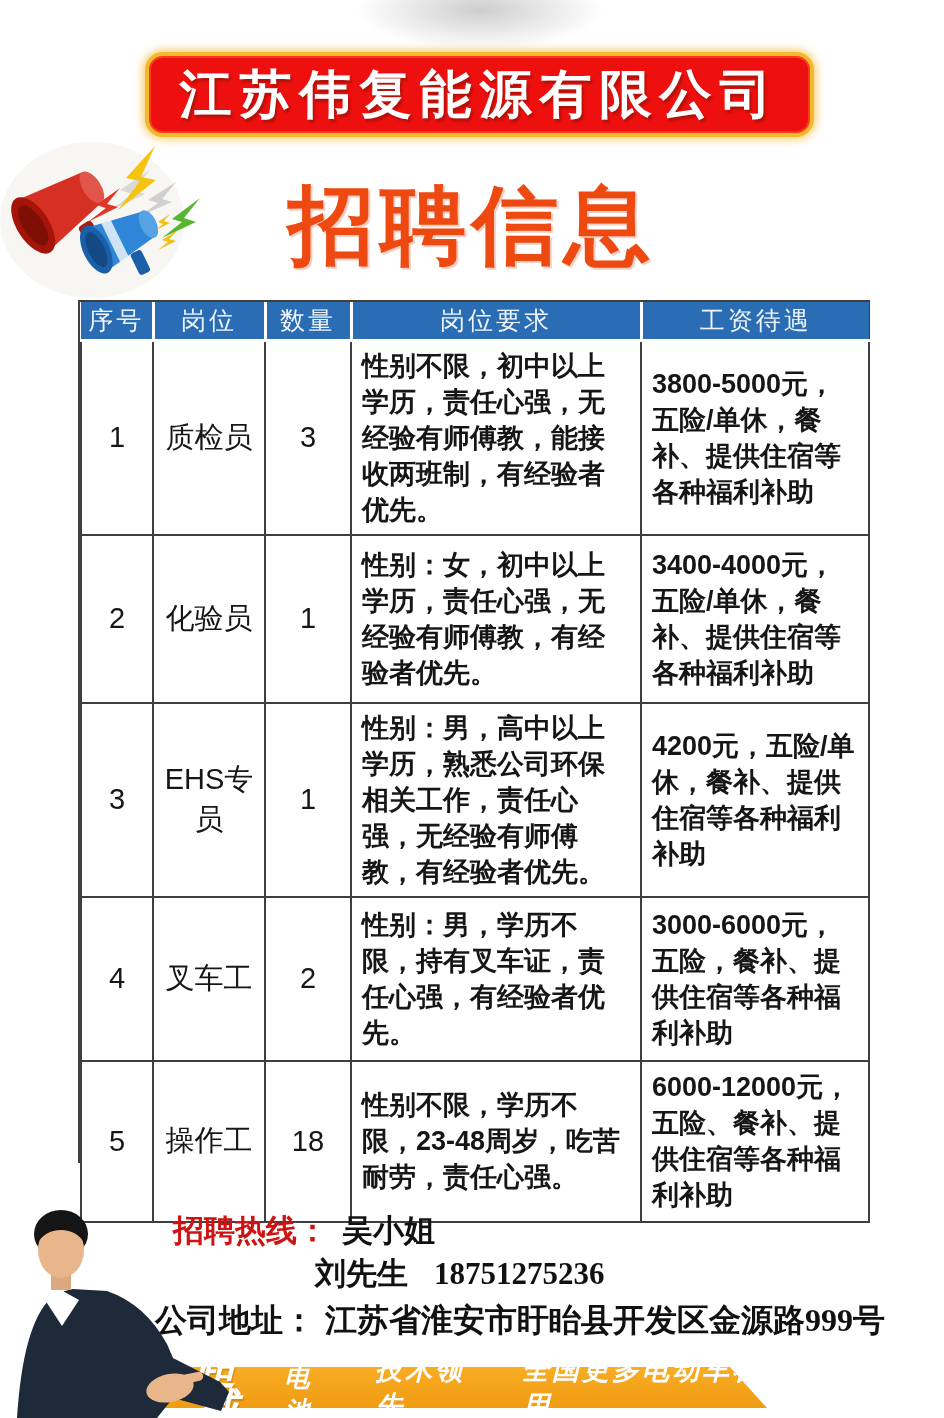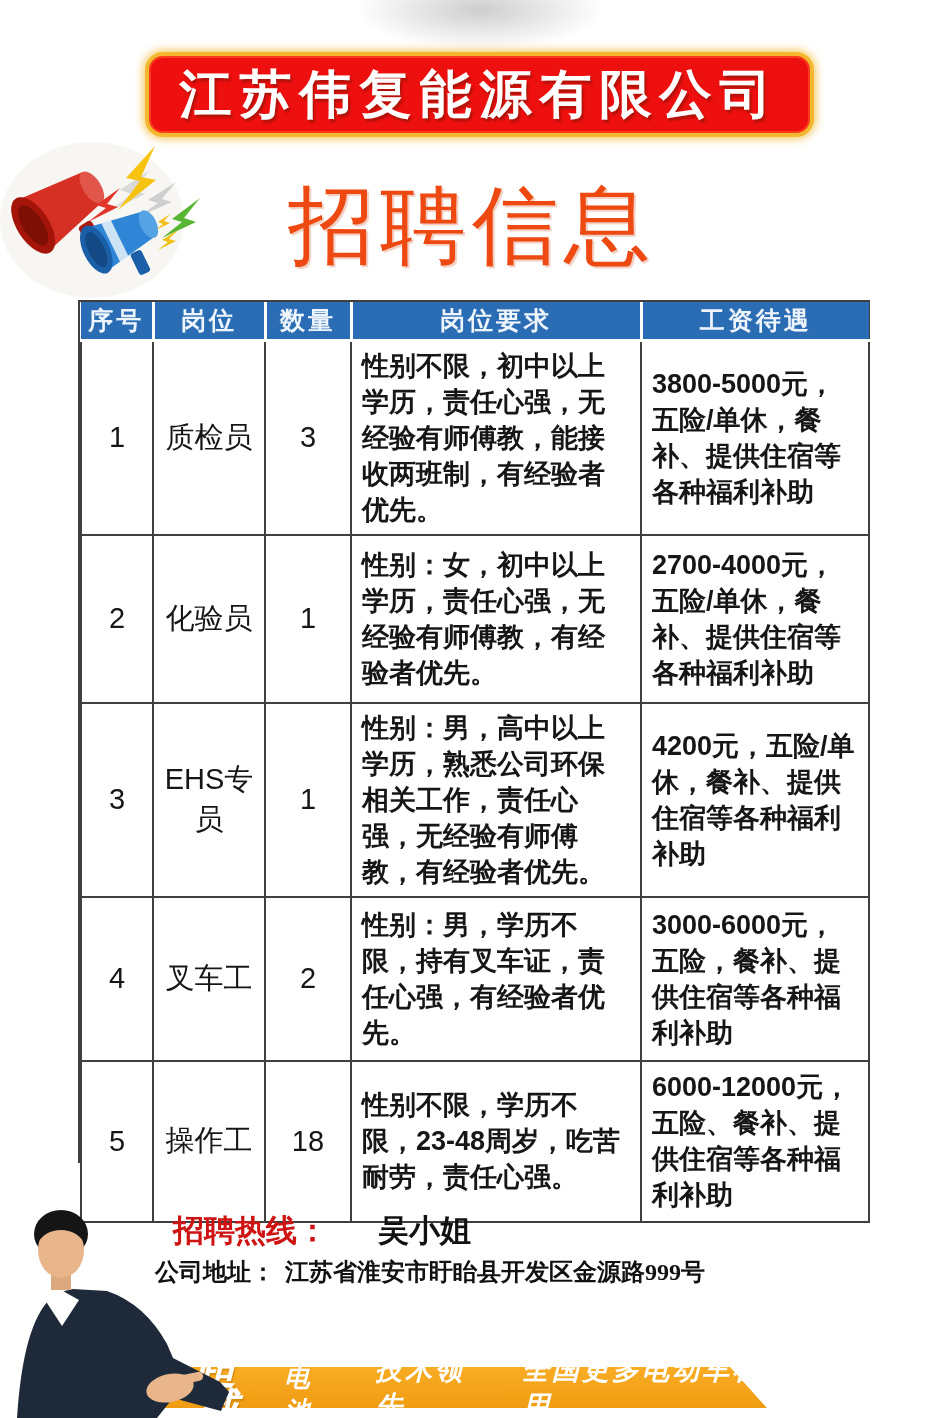--- a/index.html
+++ b/index.html
@@ -15,51 +15,51 @@
   .company-banner { position:absolute; left:145px; top:52px; width:669px; height:85px;
     background:#ee0f0f; border:4px solid #f3b82e; border-radius:18px;
     box-shadow:0 0 9px 2px rgba(243,184,46,.75), inset 0 0 0 2px #fb3b1e;
     display:flex; align-items:center; justify-content:center; }
   .company-banner span { color:#ffffff; font-size:52px; font-weight:bold; letter-spacing:8px;
     font-family:Liberation Mono, monospace;
     text-shadow:2px 3px 2px rgba(90,25,0,.4); white-space:nowrap; }
 
   
   .headline { position:absolute; left:0; top:168px; width:944px; text-align:center; }
-  .headline span { color:#ed4911; font-size:86px; font-weight:400; letter-spacing:6px;
+  .headline span { color:#ed4911; font-size:86px; font-weight:700; letter-spacing:6px;
     font-family:"Liberation Serif","DejaVu Serif",serif;
     text-shadow:2px 2px 1px rgba(205,60,10,.25); white-space:nowrap; }
 
   
   .megaphone-wrap { position:absolute; left:0px; top:138px; width:215px; height:165px; }
 
   
   .table-wrap { position:absolute; left:78px; top:300px; width:792px; height:863px;
     border:2px solid #3f3f3f; background:#ffffff; }
   table.jobs { border-collapse:collapse; width:100%; height:100%; table-layout:fixed; }
   col.c1{width:72px} col.c2{width:112px} col.c3{width:86px} col.c4{width:290px} col.c5{width:228px}
   thead tr { height:38px; }
-  th { background:#2a6db4; color:#eef4fb; font-size:25px; font-weight:bold; letter-spacing:3px;
+  th { background:#2a6db4; color:#eef4fb; font-size:25px; font-weight:normal; letter-spacing:3px;
     border:3px solid #ffffff; border-top:none; }
   th:first-child { border-left:none; } th:last-child { border-right:none; }
   td { border:2px solid #3f3f3f; color:#161616; vertical-align:middle; background:#fff; }
   td.center { text-align:center; font-size:29px; }
   td.text { text-align:left; font-size:27px; font-weight:600; line-height:36px;
     padding:6px 10px; word-break:break-all; overflow:hidden; }
   tbody tr:nth-child(1){height:158px} tbody tr:nth-child(2){height:168px}
   tbody tr:nth-child(3){height:170px} tbody tr:nth-child(4){height:164px}
   tbody tr:nth-child(5){height:161px}
 
   
   .contact { position:absolute; left:155px; top:1210px; width:720px;
     font-family:"Liberation Serif","DejaVu Serif",serif; font-weight:bold; color:#111; }
   .contact .line { display:flex; align-items:baseline; white-space:nowrap; height:42px; font-size:31px; }
-  .contact .line1 { margin-left:18px;gap:36px; }
+  .contact .line1 { margin-left:18px; }
   .contact .line2 { margin-left:160px; margin-top:1px; }
-  .contact .line3 { margin-top:4px; font-size:24px; }
+  .contact .line3 { margin-top:4px; font-size:32px; }
   .hotline-label { color:#ce1313; margin-right:14px; }
   .cname { margin-right:26px; }
   .addr-label { margin-right:10px; }
 
   
   .presenter { position:absolute; left:15px; top:1192px; width:235px; height:226px; z-index:3; }
 
   
   .brand-bar { position:absolute; left:85px; top:1367px; width:700px; height:41px; z-index:2;
     background:linear-gradient(180deg,#f8ac24,#f09c12);
@@ -139,21 +139,21 @@
           <td class="center">质检员</td>
           <td class="center">3</td>
           <td class="text">性别不限，初中以上学历，责任心强，无经验有师傅教，能接收两班制，有经验者优先。</td>
           <td class="text">3800-5000元，五险/单休，餐补、提供住宿等各种福利补助</td>
         </tr>
         <tr>
           <td class="center">2</td>
           <td class="center">化验员</td>
           <td class="center">1</td>
           <td class="text">性别：女，初中以上学历，责任心强，无经验有师傅教，有经验者优先。</td>
-          <td class="text">2700-4000元，五险/单休，餐补、提供住宿等各种福利补助</td>
+          <td class="text">3400-4000元，五险/单休，餐补、提供住宿等各种福利补助</td>
         </tr>
         <tr>
           <td class="center">3</td>
           <td class="center">EHS专员</td>
           <td class="center">1</td>
           <td class="text">性别：男，高中以上学历，熟悉公司环保相关工作，责任心强，无经验有师傅教，有经验者优先。</td>
           <td class="text">4200元，五险/单休，餐补、提供住宿等各种福利补助</td>
         </tr>
         <tr>
           <td class="center">4</td>
@@ -170,20 +170,24 @@
           <td class="text">6000-12000元，五险、餐补、提供住宿等各种福利补助</td>
         </tr>
       </tbody>
     </table>
   </div>
 
   <div class="contact">
     <div class="line line1">
       <span class="hotline-label">招聘热线：</span>
       <span class="cname">吴小姐</span>
+    </div>
+    <div class="line line2">
+      <span class="cname">刘先生</span>
+      <span>18751275236</span>
     </div>
     <div class="line line3">
       <span class="addr-label">公司地址：</span>
       <span>江苏省淮安市盱眙县开发区金源路999号</span>
     </div>
   </div>
 
   <div class="brand-bar">
     <span class="brand">超威</span>
     <span class="suffix">电池</span>

